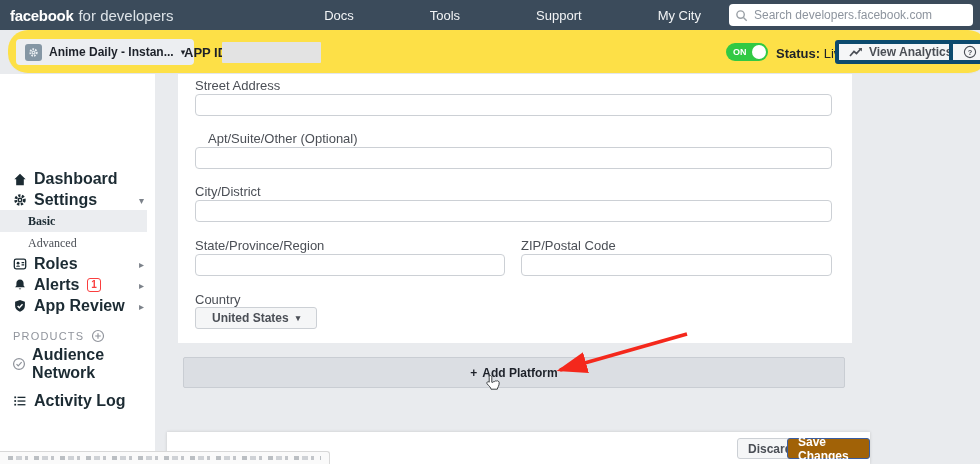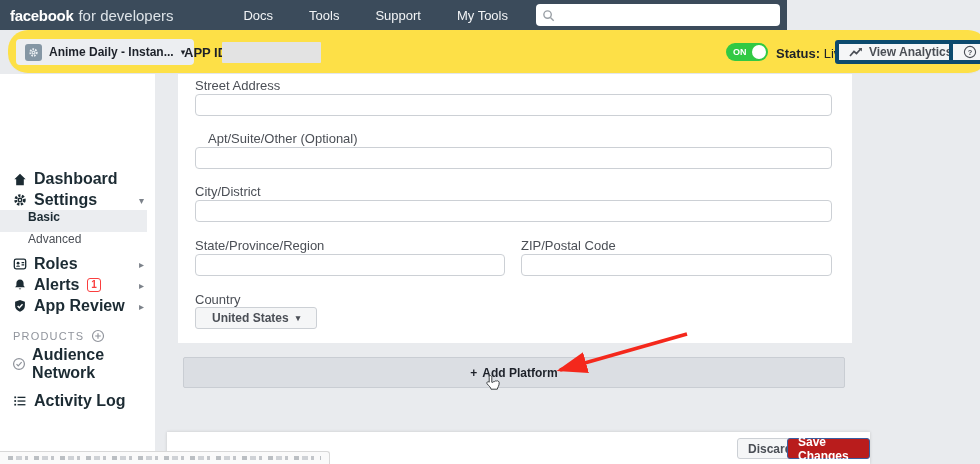--- a/index.html
+++ b/index.html
@@ -3,26 +3,26 @@
 <meta charset="utf-8">
 <style>
   * { margin:0; padding:0; box-sizing:border-box; }
   html,body { background:#fff; }
   #screen {
     position:relative; width:980px; height:464px; overflow:hidden;
     background:#e9ebee; font-family:"Liberation Sans", sans-serif;
     color:#1c2b33; font-size:12px;
   }
   
-  .navbar { position:absolute; left:0; top:0; width:787px; height:30px;
+  .navbar { position:absolute; left:0; top:0; width:980px; height:30px;
     background:#3b4b5b; display:flex; align-items:center; }
   .logo { margin-left:10px; font-size:15px; color:#fff; white-space:nowrap; }
   .logo b { font-weight:bold; letter-spacing:-0.3px; }
   .logo span.rest { color:#dde3e8; font-weight:400; margin-left:5px; }
-  .nav-links { margin-left:auto; display:flex; align-items:flex-end; }
+  .nav-links { margin-left:auto; display:flex; align-items:flex-end;gap:40px; }
   .nav-link { color:#f2f4f6; font-size:13px; padding:0 18px; cursor:pointer; white-space:nowrap; }
   .nav-search { width:244px; height:22px; background:#fff; border-radius:4px;
     display:flex; align-items:center; margin:0 7px 0 10px; padding:0 6px; }
   .nav-search input { border:none; outline:none; width:100%; font-size:12px;
     font-family:"Liberation Sans",sans-serif; color:#1c2b33; background:transparent; }
   .nav-search input::placeholder { color:#8d949e; }
   
   .subheader { position:absolute; left:8px; top:30px; width:980px; height:44px;
     background:#fde047; border-bottom:1px solid #e3e6ea;border-radius:20px; }
   .app-selector { position:absolute; left:8px; top:9px; height:26px;
@@ -51,21 +51,21 @@
   .view-analytics { position:absolute; left:827px; top:10px; }
   .help-btn { position:absolute; left:941px; top:10px; width:70px; }
   
   .sidebar { position:absolute; left:0; top:74px; width:155px; height:390px; background:#fff; }
   .side-item { position:absolute; left:0; width:155px; height:22px;
     display:flex; align-items:center; cursor:pointer; }
   .side-item .ic { width:16px; margin-left:12px; display:flex; justify-content:center; }
   .side-item .lbl { margin-left:6px; font-weight:bold; font-size:16px; color:#1c2b33; }
   .side-item .chev { position:absolute; right:11px; color:#7c828a; font-size:10px; }
   .sub-item { position:absolute; left:0; width:147px; height:22px; display:flex;
-    align-items:flex-start; padding-left:28px; cursor:pointer; font-size:12px; }
+    align-items:center; padding-left:28px; cursor:pointer; font-size:12px;font-family:Liberation Serif, serif; }
   .sub-item.selected { background:#ebedf0; font-weight:bold; color:#1c2b33; }
   .sub-item.plain { color:#4b4f56; }
   .badge { margin-left:8px; border:1px solid #fa3e3e; color:#fa3e3e;
     font-size:10px; font-weight:bold; padding:0 3px; height:14px; line-height:12px;
     border-radius:3px; }
   .products-hdr { position:absolute; left:13px; top:255px; display:flex;
     align-items:center; gap:7px; color:#90949c; font-size:11px; letter-spacing:1.2px; }
   
   .card { position:absolute; left:178px; top:74px; width:674px; height:269px; background:#fff; }
   .f-label { position:absolute; font-size:13px; color:#4b4f56; }
@@ -82,21 +82,21 @@
     display:flex; align-items:center; justify-content:center; gap:5px;
     font-weight:bold; font-size:12px; color:#1d2129; cursor:pointer; }
   
   .footer-bar { position:absolute; left:167px; top:432px; width:703px; height:32px;
     background:#fff; box-shadow:0 0 3px rgba(0,0,0,.15); }
   .btn-discard { position:absolute; left:570px; top:6px; height:21px;
     display:inline-flex; align-items:center; background:#f5f6f7;
     border:1px solid #ccd0d5; border-radius:3px; padding:0 10px;
     font-weight:bold; font-size:12px; color:#4b4f56; cursor:pointer; }
   .btn-save { position:absolute; left:620px; top:6px; height:21px;
-    display:inline-flex; align-items:center; background:#b91c1c;
+    display:inline-flex; align-items:center; background:#a16207;
     border:1px solid #3a5da0; border-radius:3px; padding:0 10px;
     font-weight:bold; font-size:12px; color:#fff; cursor:pointer;justify-content:flex-end; }
   
   .status-tip { position:absolute; left:0; top:451px; width:330px; height:13px;
     background:#fafafa; border:1px solid #d8d8d8; border-left:none; border-bottom:none;
     border-top-right-radius:3px; overflow:hidden; }
   .blur-line { margin:4px 8px 0 8px; height:4px; opacity:.65; filter:blur(.7px);
     background:repeating-linear-gradient(90deg,#9aa0a6 0 5px,transparent 5px 8px,
       #b9bec4 8px 14px,transparent 14px 17px,#a6abb1 17px 20px,transparent 20px 26px); }
   
@@ -108,27 +108,28 @@
 <div id="screen">
 
   <div class="navbar">
     <div class="logo">
       <b>facebook</b><span class="rest">for developers</span>
     </div>
     <div class="nav-links">
       <span class="nav-link">Docs</span>
       <span class="nav-link">Tools</span>
       <span class="nav-link">Support</span>
-      <span class="nav-link">My Tools</span>
+      <span class="nav-link">My City</span>
     </div>
     <div class="nav-search">
       <svg width="13" height="13" viewBox="0 0 14 14" style="flex:none;margin-right:6px">
         <circle cx="6" cy="6" r="4" fill="none" stroke="#9aa0a6" stroke-width="1.5"></circle>
         <line x1="9.1" y1="9.1" x2="12.6" y2="12.6" stroke="#9aa0a6" stroke-width="1.5"></line>
       </svg>
+      <input type="text" placeholder="Search developers.facebook.com" style="">
     </div>
   </div>
 
   <div class="subheader">
     <div class="app-selector">
       <span class="app-avatar">
         <svg width="11" height="11" viewBox="0 0 16 16">
           <circle cx="8" cy="8" r="4.6" fill="none" stroke="#e8edf1" stroke-width="3" stroke-dasharray="2.4 1.5"></circle>
           <circle cx="8" cy="8" r="1.9" fill="none" stroke="#e8edf1" stroke-width="1.5"></circle>
         </svg>

